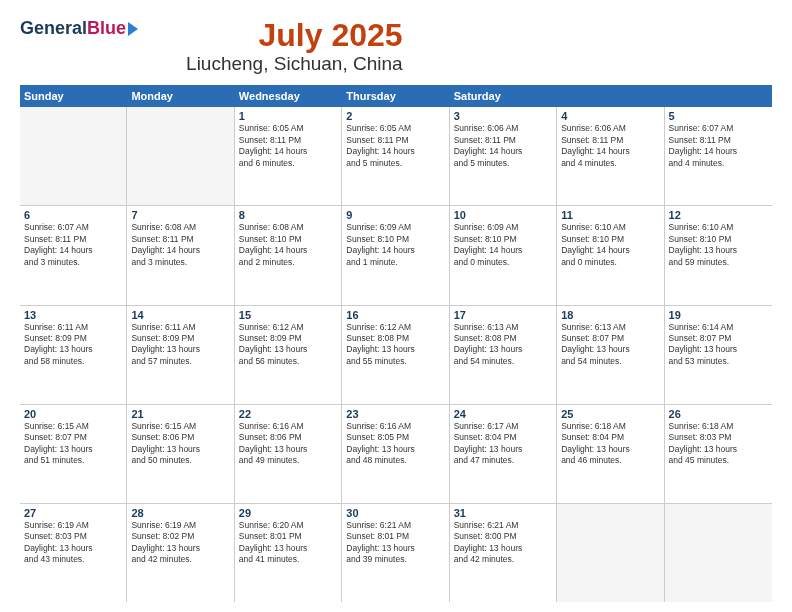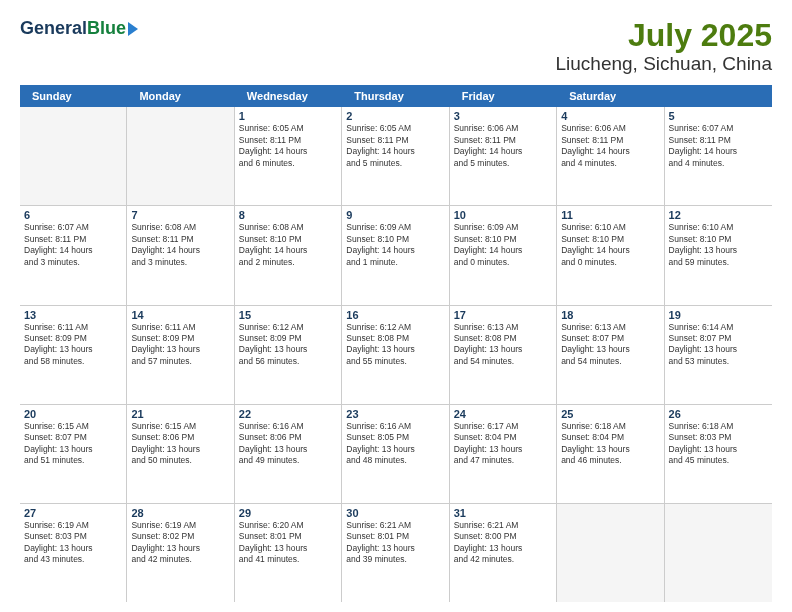--- a/index.html
+++ b/index.html
@@ -12,73 +12,73 @@
     }
     .page {
       width: 792px;
       height: 612px;
       padding: 18px 20px 10px 20px;
       display: flex;
       flex-direction: column;
     }
     .header {
       display: flex;
-      justify-content: space-between;
       align-items: flex-start;
       margin-bottom: 10px;
+      gap: 48px;
     }
     .logo {
       display: flex;
       flex-direction: column;
       align-items: flex-start;
     }
     .logo-text {
       display: flex;
       align-items: center;
       font-size: 18px;
       font-weight: bold;
       color: #1a3a5c;
     }
     .logo-general { color: #1a3a5c; }
-    .logo-blue { color: #15803d; }
+    .logo-blue { color: #be185d; }
     .logo-arrow {
       width: 0; height: 0;
       border-left: 10px solid #2a7fcf;
       border-top: 7px solid transparent;
       border-bottom: 7px solid transparent;
       margin-left: 2px;
     }
     .title-block {
       text-align: right;
     }
     .main-title {
       font-size: 32px;
       font-weight: bold;
-      color: #4d7c0f;
+      color: #c2410c;
       line-height: 1.1;
     }
     .subtitle {
       font-size: 19px;
       color: #333;
     }
     .calendar {
       flex: 1;
       display: flex;
       flex-direction: column;
     }
     .cal-header {
       display: grid;
       grid-template-columns: repeat(7, 1fr);
       background: #2a6db5;
     }
     .cal-header-cell {
       color: #fff;
       font-size: 11px;
       font-weight: bold;
-      padding: 5px 12px;
+      padding: 5px 4px;
       text-align: left;
     }
     .cal-body {
       flex: 1;
       display: flex;
       flex-direction: column;
     }
     .cal-row {
       display: grid;
       grid-template-columns: repeat(7, 1fr);
@@ -129,21 +129,20 @@
       <div class="subtitle">Liucheng, Sichuan, China</div>
     </div>
   </div>
 
   <div class="calendar">
     <div class="cal-header" id="cal-header">
         <div class="cal-header-cell">Sunday</div>
         <div class="cal-header-cell">Monday</div>
         <div class="cal-header-cell">Wednesday</div>
         <div class="cal-header-cell">Thursday</div>
-        <div class="cal-header-cell">Friday</div>
         <div class="cal-header-cell">Saturday</div>
       </div>
     <div class="cal-body" id="cal-body">
         <div class="cal-row">
           <div class="cal-cell empty"></div>
           <div class="cal-cell empty"></div>
           <div class="cal-cell">
             <span class="day-num">1</span>
             <span class="cell-line">Sunrise: 6:05 AM</span>
             <span class="cell-line">Sunset: 8:11 PM</span>

